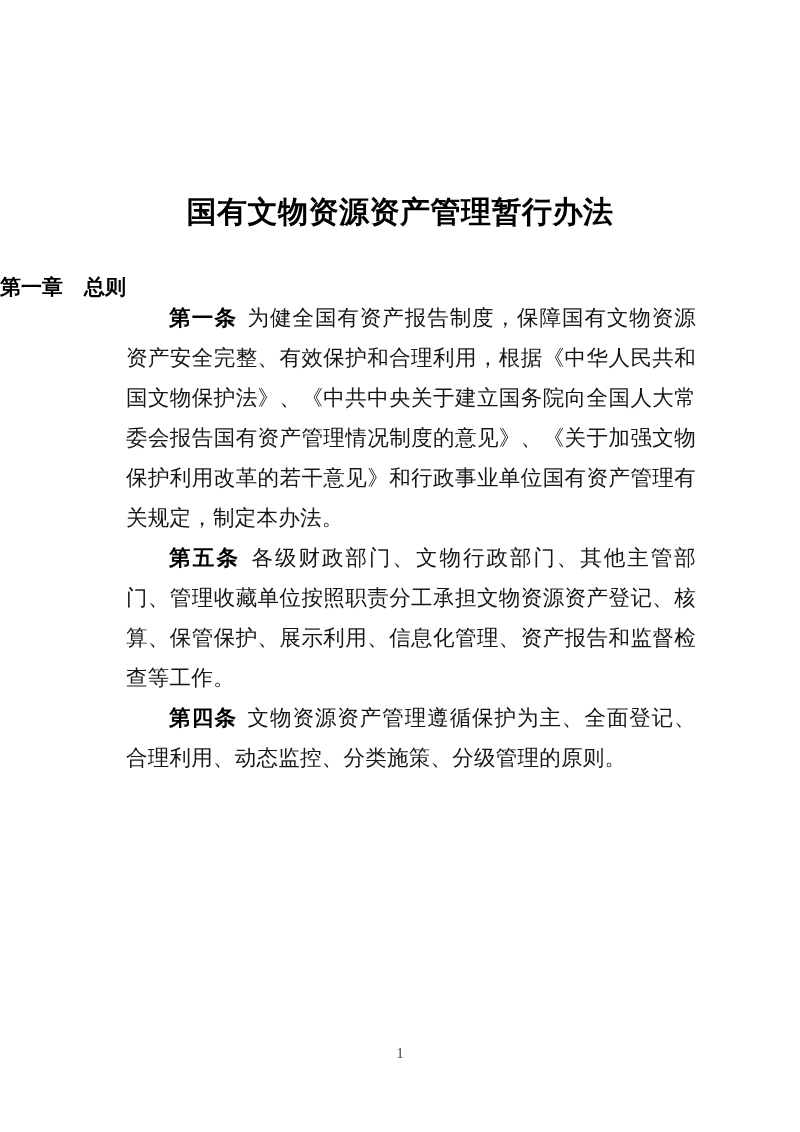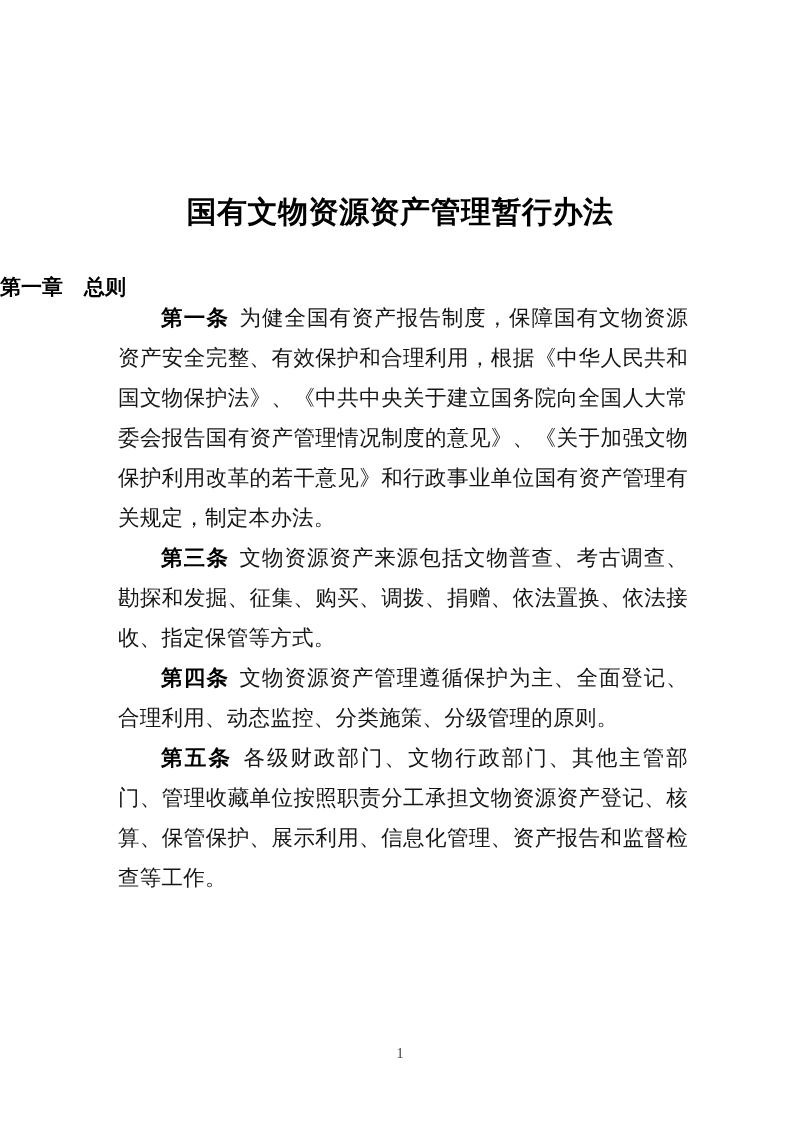--- a/index.html
+++ b/index.html
@@ -56,21 +56,21 @@
     font-weight: 700;
     font-size: 21px;
     line-height: 34px;
     color: #000000;
     white-space: pre;
   }
 
   
   .body-block {
     position: absolute;
-    left: 118px;
+    left: 126px;
     top: 298px;
     width: 570px;
   }
 
   .article {
     font-size: 21.5px;
     line-height: 40px;
     text-align: justify;
     text-justify: inter-ideograph;
     text-indent: 2em;
@@ -120,30 +120,27 @@
 
   <h2 class="chapter-heading">第一章　总则</h2>
 
   <div class="body-block">
 
     <p class="article">
       <span class="art-num">第一条</span><span class="art-gap"></span><span class="art-text">为健全国有资产报告制度，保障国有文物资源资产安全完整、有效保护和合理利用，根据《中华人民共和国文物保护法》、《中共中央关于建立国务院向全国人大常委会报告国有资产管理情况制度的意见》、《关于加强文物保护利用改革的若干意见》和行政事业单位国有资产管理有关规定，制定本办法。</span>
     </p>
 
 
+
     <p class="article">
-      <span class="art-num">第三条</span><span class="art-gap"></span><span class="art-text">文物资源资产来源包括文物普查、考古调查、勘探和发掘、征集、购买、调拨、捐赠、依法置换、依法接收、指定保管等方式。</span>
+      <span class="art-num">第五条</span><span class="art-gap"></span><span class="art-text">各级财政部门、文物行政部门、其他主管部门、管理收藏单位按照职责分工承担文物资源资产登记、核算、保管保护、展示利用、信息化管理、资产报告和监督检查等工作。</span>
     </p>
 
     <p class="article">
       <span class="art-num">第四条</span><span class="art-gap"></span><span class="art-text">文物资源资产管理遵循保护为主、全面登记、合理利用、动态监控、分类施策、分级管理的原则。</span>
-    </p>
-
-    <p class="article">
-      <span class="art-num">第五条</span><span class="art-gap"></span><span class="art-text">各级财政部门、文物行政部门、其他主管部门、管理收藏单位按照职责分工承担文物资源资产登记、核算、保管保护、展示利用、信息化管理、资产报告和监督检查等工作。</span>
     </p>
 
   </div>
 
   <div class="page-footer">
     <span class="page-number">1</span>
   </div>
 
 </div>
 

